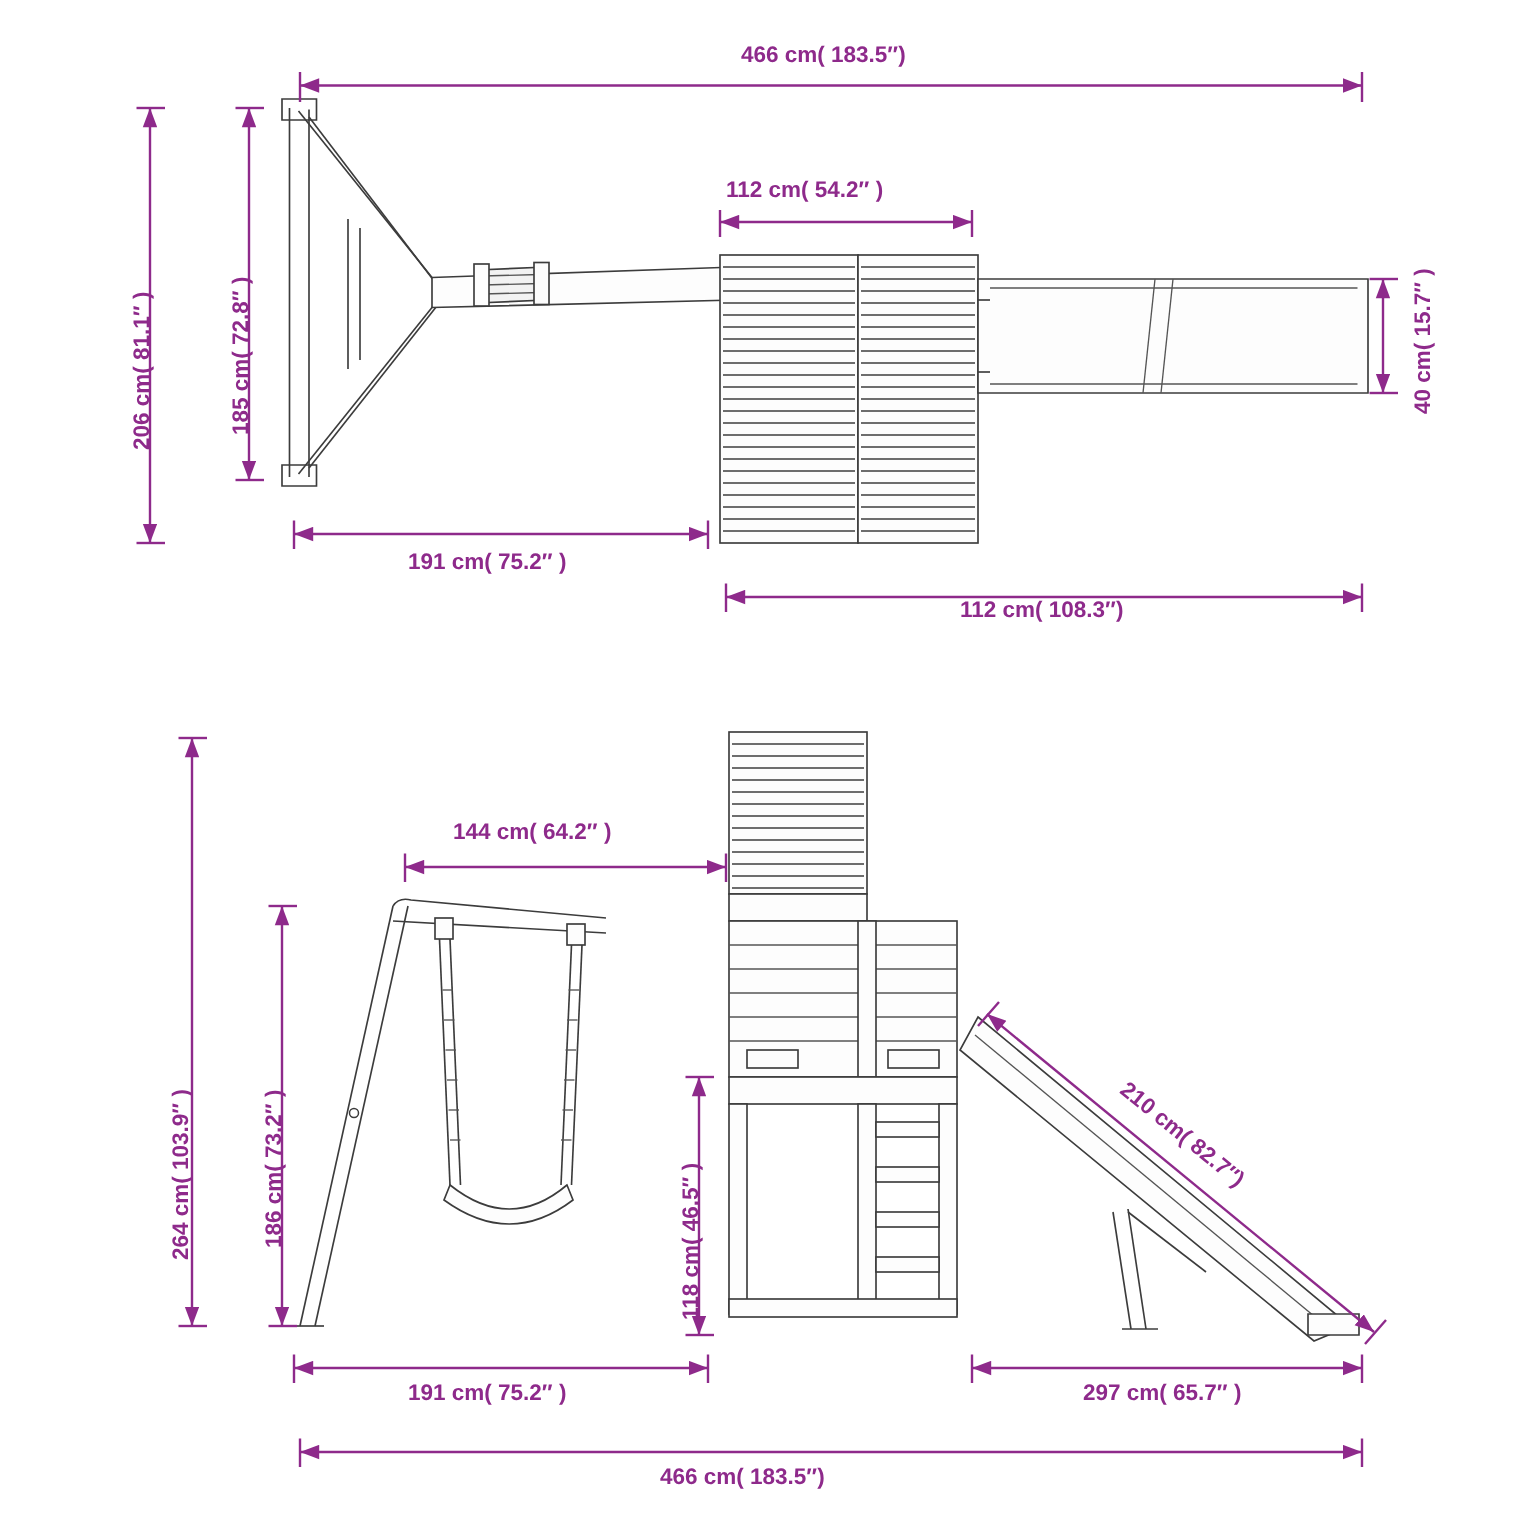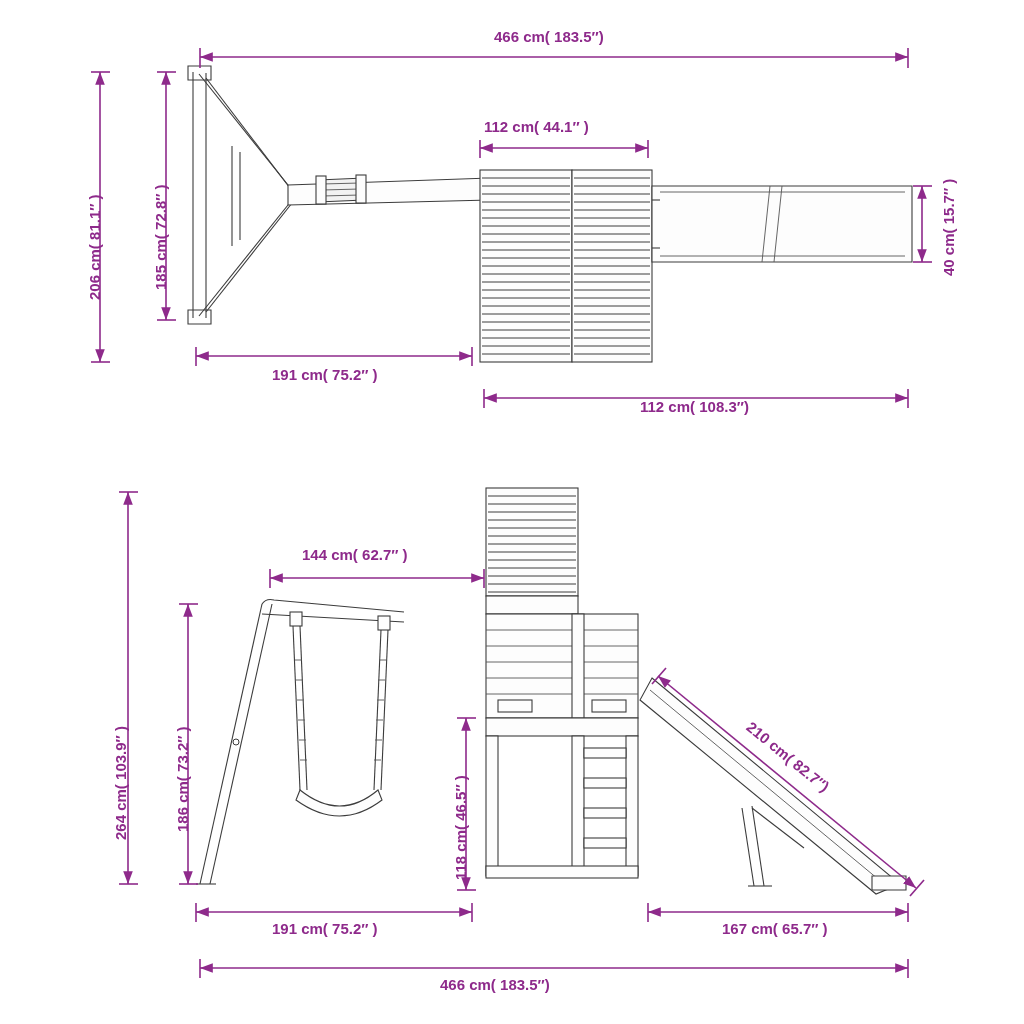--- a/index.html
+++ b/index.html
@@ -260,31 +260,31 @@
       <line class="lnA" x1="200" y1="959" x2="200" y2="978"></line>
       <line class="lnA" x1="908" y1="959" x2="908" y2="978"></line>
 
       <line class="lnA" x1="658" y1="676" x2="916" y2="888" marker-start="url(#arS)" marker-end="url(#ar)"></line>
       <line class="lnA" x1="652" y1="684" x2="666" y2="668"></line>
       <line class="lnA" x1="910" y1="896" x2="924" y2="880"></line>
     </g>
   </svg>
 
   <div class="dim h" style="left:494px;top:28px;">466 cm( 183.5″)</div>
-  <div class="dim h" style="left:484px;top:118px;">112 cm( 44.1″ )</div>
+  <div class="dim h" style="left:484px;top:118px;">112 cm( 54.2″ )</div>
   <div class="dim h" style="left:272px;top:366px;">191 cm( 75.2″  )</div>
   <div class="dim h" style="left:640px;top:398px;">112 cm( 108.3″)</div>
 
   <div class="dim v vtext" style="left:86px;top:300px;transform:rotate(-90deg);">206 cm( 81.1″ )</div>
   <div class="dim v vtext" style="left:152px;top:290px;transform:rotate(-90deg);">185 cm( 72.8″ )</div>
   <div class="dim v vtext" style="left:940px;top:276px;transform:rotate(-90deg);">40 cm( 15.7″ )</div>
 
   <div class="dim v vtext" style="left:112px;top:840px;transform:rotate(-90deg);">264 cm( 103.9″ )</div>
   <div class="dim v vtext" style="left:174px;top:832px;transform:rotate(-90deg);">186 cm( 73.2″ )</div>
   <div class="dim v vtext" style="left:452px;top:880px;transform:rotate(-90deg);">118 cm( 46.5″ )</div>
 
-  <div class="dim h" style="left:302px;top:546px;">144 cm( 62.7″ )</div>
+  <div class="dim h" style="left:302px;top:546px;">144 cm( 64.2″ )</div>
   <div class="dim h" style="left:272px;top:920px;">191 cm( 75.2″  )</div>
-  <div class="dim h" style="left:722px;top:920px;">167 cm( 65.7″ )</div>
+  <div class="dim h" style="left:722px;top:920px;">297 cm( 65.7″ )</div>
   <div class="dim h" style="left:440px;top:976px;">466 cm( 183.5″)</div>
   <div class="dim h" style="left:754px;top:718px;transform:rotate(39deg);transform-origin:left top;">210 cm( 82.7″)</div>
 
 </div>
 
 </body></html>

